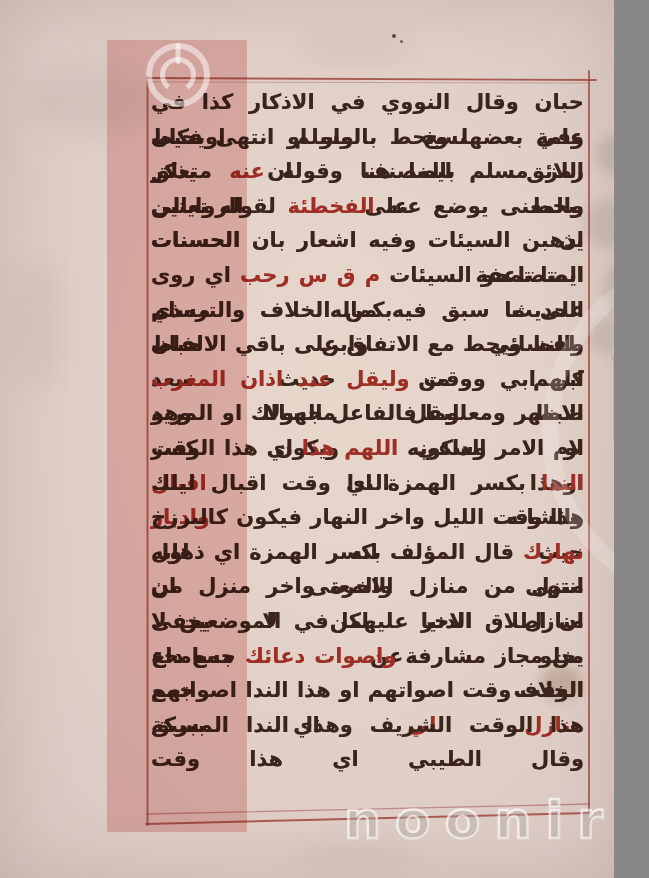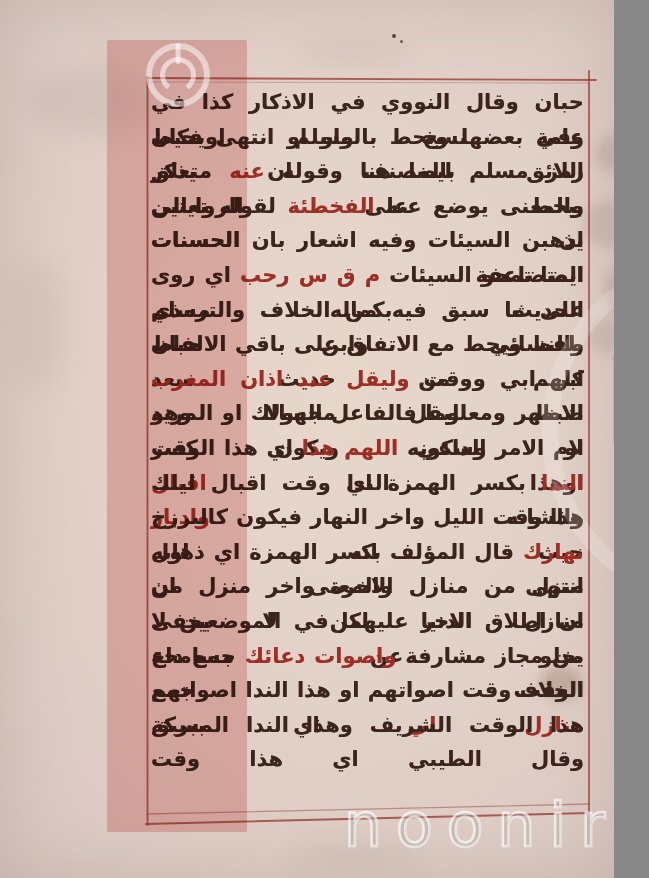--- a/index.html
+++ b/index.html
@@ -55,22 +55,22 @@
     mix-blend-mode:multiply;
     pointer-events:none;
     border-radius:2px;
   }
   
   .logo-svg{position:absolute;left:134px;top:31px;pointer-events:none;}
   .arc-svg{position:absolute;left:0;top:0;pointer-events:none;}
   .wm-text{
     position:absolute;left:344px;top:790px;
     font-family:"DejaVu Sans",sans-serif;
-    font-weight:normal;
-    font-size:60px;
+    font-weight:bold;
+    font-size:52px;
     letter-spacing:14px;
     color:rgba(255,255,255,.15);
     -webkit-text-stroke:2.5px rgba(255,255,255,.62);
     text-shadow:1px 1px 0 rgba(140,125,118,.35);
     white-space:nowrap;
     pointer-events:none;
   }
 </style>
 </head>
 <body>

